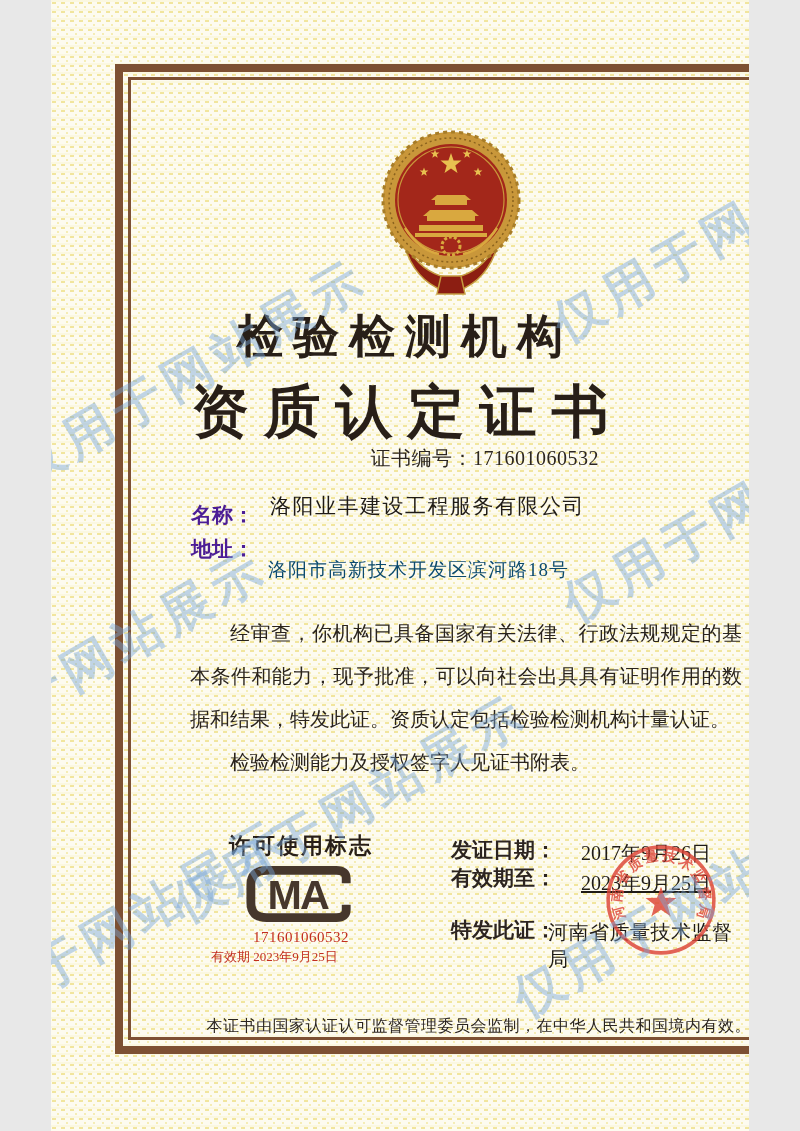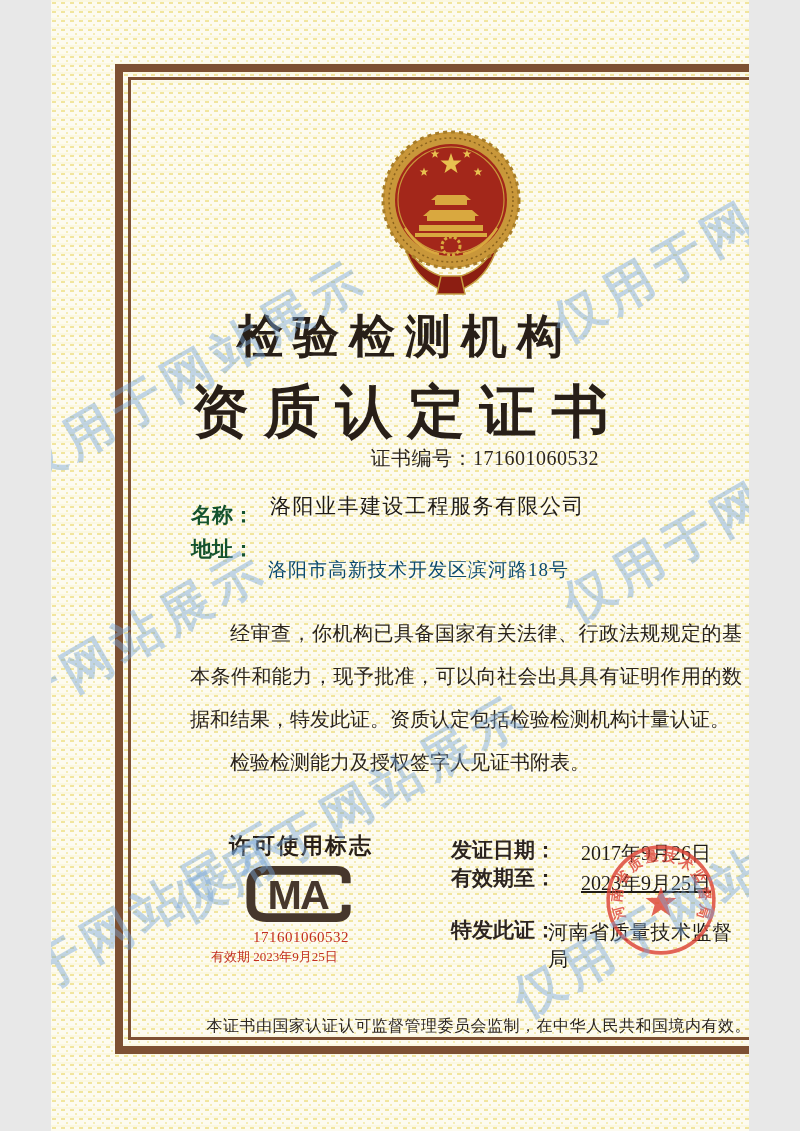--- a/index.html
+++ b/index.html
@@ -23,21 +23,21 @@
   .border-inner{position:absolute;left:77px;top:77px;width:633px;height:957px;border:3px solid #7d5033;}
   
   .emblem{position:absolute;left:324px;top:128px;width:152px;height:172px;}
   
   .title1{position:absolute;top:306px;left:0;width:100%;text-align:center;
     font-size:46px;font-weight:700;letter-spacing:10px;text-indent:10px;color:#281f18;}
   .title2{position:absolute;top:374px;left:0;width:100%;text-align:center;
     font-size:57px;font-weight:700;letter-spacing:15px;text-indent:15px;color:#281f18;}
   .cert-no{position:absolute;top:445px;right:150px;font-size:20px;color:#2c2620;letter-spacing:.5px;}
   
-  .f-label{position:absolute;left:140px;font-size:21px;font-weight:700;color:#14532d;
+  .f-label{position:absolute;left:140px;font-size:21px;font-weight:700;color:#4c1d95;
     font-family:Liberation Sans, sans-serif;}
   .name-label{top:501px;}
   .addr-label{top:535px;text-align:right;}
   .name-value{position:absolute;left:219px;top:492px;font-size:21px;letter-spacing:1.5px;color:#1f1b17;}
   .addr-value{position:absolute;left:217px;top:557px;font-size:19px;letter-spacing:1px;color:#0c4a6e;}
   
   .body-text{position:absolute;left:139px;top:612px;width:552px;font-size:20px;
     line-height:43px;text-align:justify;color:#2a241e;}
   .body-text p{margin:0;text-indent:2em;}
   

